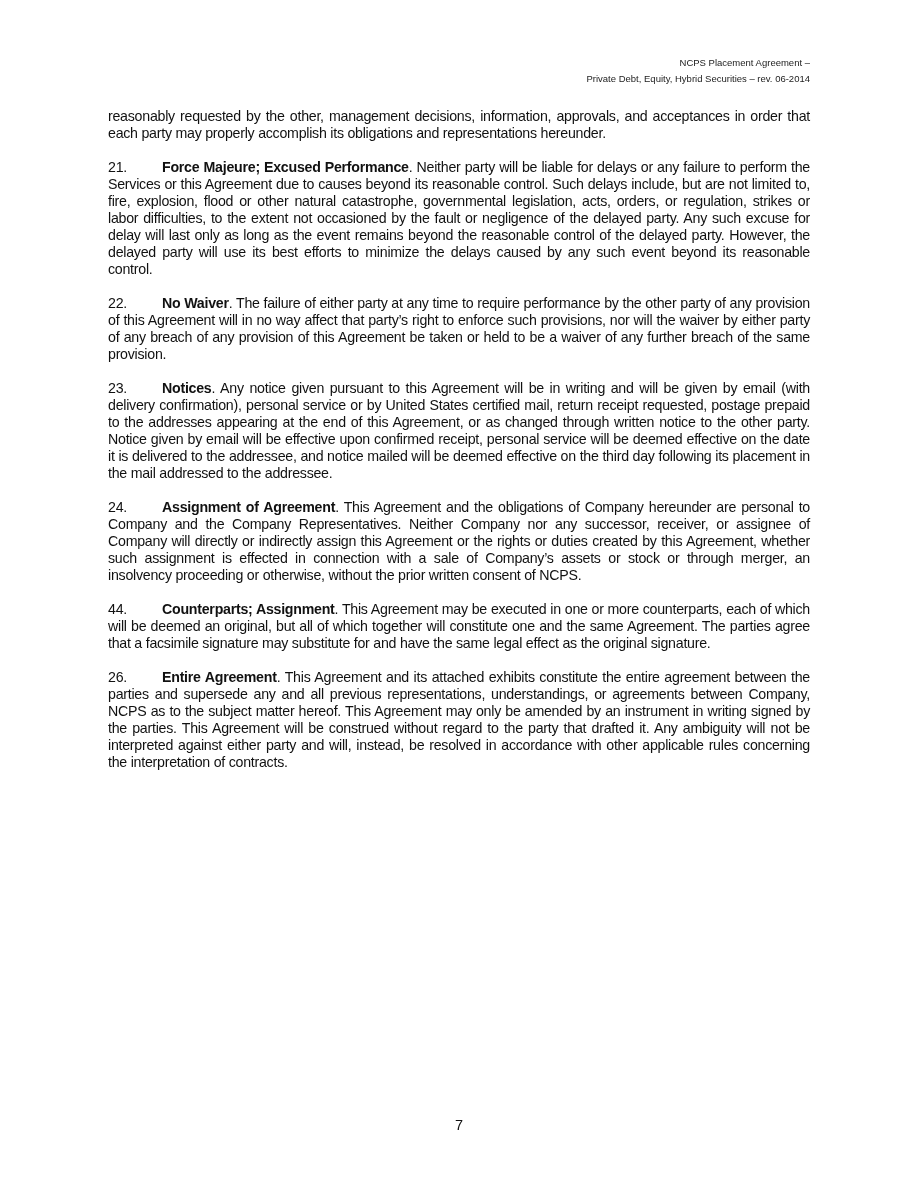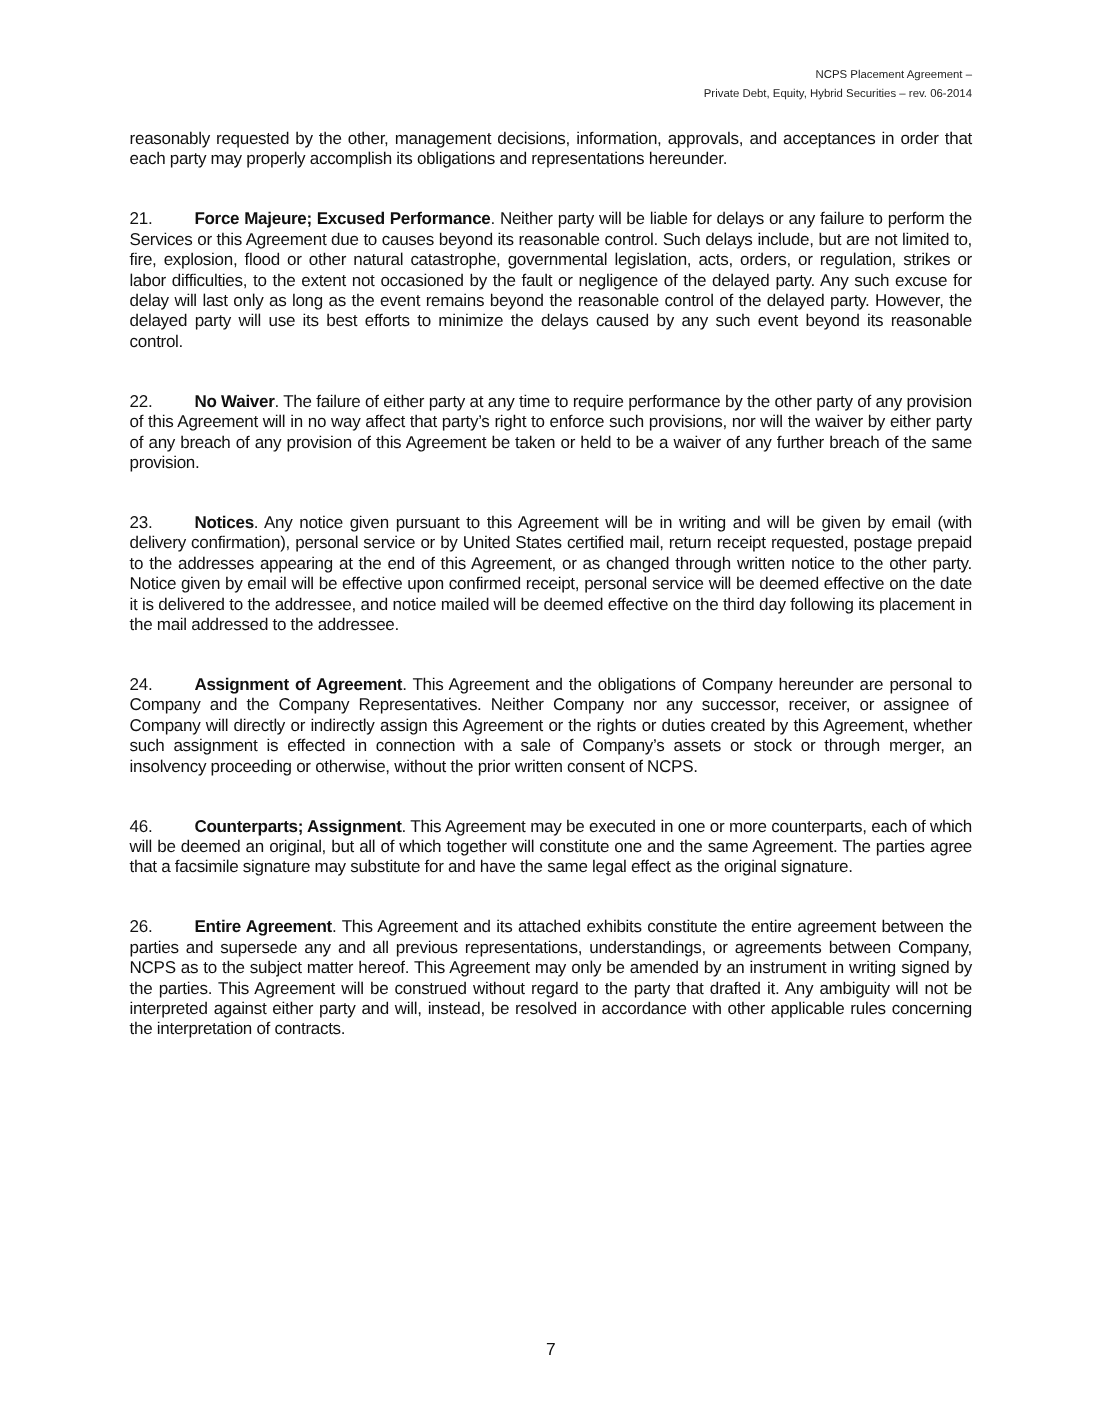--- a/index.html
+++ b/index.html
@@ -1,21 +1,21 @@
 <!DOCTYPE html>
 <html><head>
 <meta charset="utf-8">
 <style>
   html, body { margin: 0; padding: 0; background: #ffffff; }
   body { width: 918px; height: 1188px; position: relative; overflow: hidden; }
   .page { position: absolute; left: 0; top: 0; width: 918px; height: 892px; background: #fff; color: #111; }
   .header { position: absolute; right: 108px; top: 55px; text-align: right; font-family: "Liberation Sans", sans-serif; font-size: 9.5px; line-height: 16px; color: #222; }
   .body-text { position: absolute; left: 108px; top: 108px; width: 702px; font-family: "Liberation Sans", sans-serif; font-size: 14.2px; line-height: 17px; text-align: justify; letter-spacing: -0.25px; word-spacing: 0px; color: #111; }
   .body-text p { margin: 0 0 17px 0; }
-  .num { display: inline-block; width: 54px; margin-top: 16px; }
+  .num { display: inline-block; width: 54px; }
   .title { font-weight: bold; }
   .page-number { position: absolute; left: 0; width: 918px; top: 1117px; text-align: center; font-family: "Liberation Sans", sans-serif; font-size: 14.5px; color: #111; }
 </style>
 </head>
 <body>
 
 <div class="page">
   <div class="header">
     <div>NCPS Placement Agreement –</div>
     <div>Private Debt, Equity, Hybrid Securities – rev. 06-2014</div>
@@ -25,19 +25,19 @@
     <p>reasonably requested by the other, management decisions, information, approvals, and acceptances in order that each party may properly accomplish its obligations and representations hereunder.</p>
 
     <p><span class="num">21.</span><span class="title">Force Majeure; Excused Performance</span><span>.  Neither party will be liable for delays or any failure to perform the Services or this Agreement due to causes beyond its reasonable control.  Such delays include, but are not limited to, fire, explosion, flood or other natural catastrophe, governmental legislation, acts, orders, or regulation, strikes or labor difficulties, to the extent not occasioned by the fault or negligence of the delayed party.  Any such excuse for delay will last only as long as the event remains beyond the reasonable control of the delayed party.  However, the delayed party will use its best efforts to minimize the delays caused by any such event beyond its reasonable control.</span></p>
 
     <p><span class="num">22.</span><span class="title">No Waiver</span><span>.  The failure of either party at any time to require performance by the other party of any provision of this Agreement will in no way affect that party’s right to enforce such provisions, nor will the waiver by either party of any breach of any provision of this Agreement be taken or held to be a waiver of any further breach of the same provision.</span></p>
 
     <p><span class="num">23.</span><span class="title">Notices</span><span>.  Any notice given pursuant to this Agreement will be in writing and will be given by email (with delivery confirmation), personal service or by United States certified mail, return receipt requested, postage prepaid to the addresses appearing at the end of this Agreement, or as changed through written notice to the other party.  Notice given by email will be effective upon confirmed receipt, personal service will be deemed effective on the date it is delivered to the addressee, and notice mailed will be deemed effective on the third day following its placement in the mail addressed to the addressee.</span></p>
 
     <p><span class="num">24.</span><span class="title">Assignment of Agreement</span><span>.  This Agreement and the obligations of Company hereunder are personal to Company and the Company Representatives.  Neither Company nor any successor, receiver, or assignee of Company will directly or indirectly assign this Agreement or the rights or duties created by this Agreement, whether such assignment is effected in connection with a sale of Company’s assets or stock or through merger, an insolvency proceeding or otherwise, without the prior written consent of NCPS.</span></p>
 
-    <p><span class="num">46.</span><span class="title">Counterparts; Assignment</span><span>.  This Agreement may be executed in one or more counterparts, each of which will be deemed an original, but all of which together will constitute one and the same Agreement.  The parties agree that a facsimile signature may substitute for and have the same legal effect as the original signature.</span></p>
+    <p><span class="num">44.</span><span class="title">Counterparts; Assignment</span><span>.  This Agreement may be executed in one or more counterparts, each of which will be deemed an original, but all of which together will constitute one and the same Agreement.  The parties agree that a facsimile signature may substitute for and have the same legal effect as the original signature.</span></p>
 
     <p><span class="num">26.</span><span class="title">Entire Agreement</span><span>.  This Agreement and its attached exhibits constitute the entire agreement between the parties and supersede any and all previous representations, understandings, or agreements between Company, NCPS as to the subject matter hereof.  This Agreement may only be amended by an instrument in writing signed by the parties.  This Agreement will be construed without regard to the party that drafted it.  Any ambiguity will not be interpreted against either party and will, instead, be resolved in accordance with other applicable rules concerning the interpretation of contracts.</span></p>
   </div>
 
   <div class="page-number">7</div>
 </div>
 
 </body></html>

